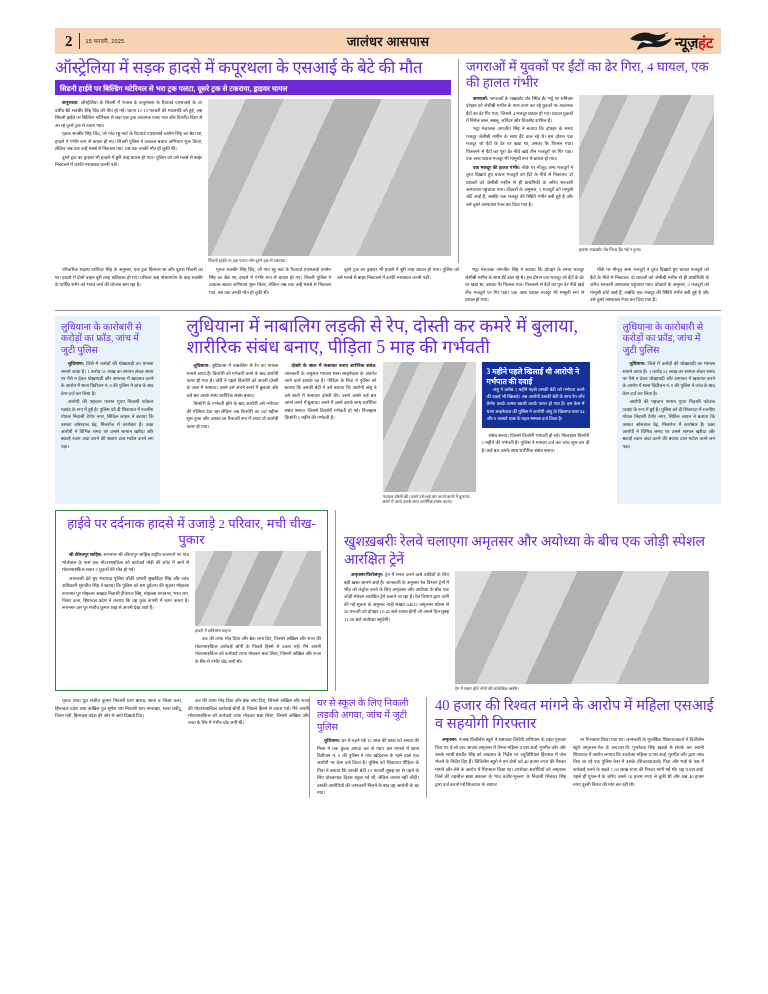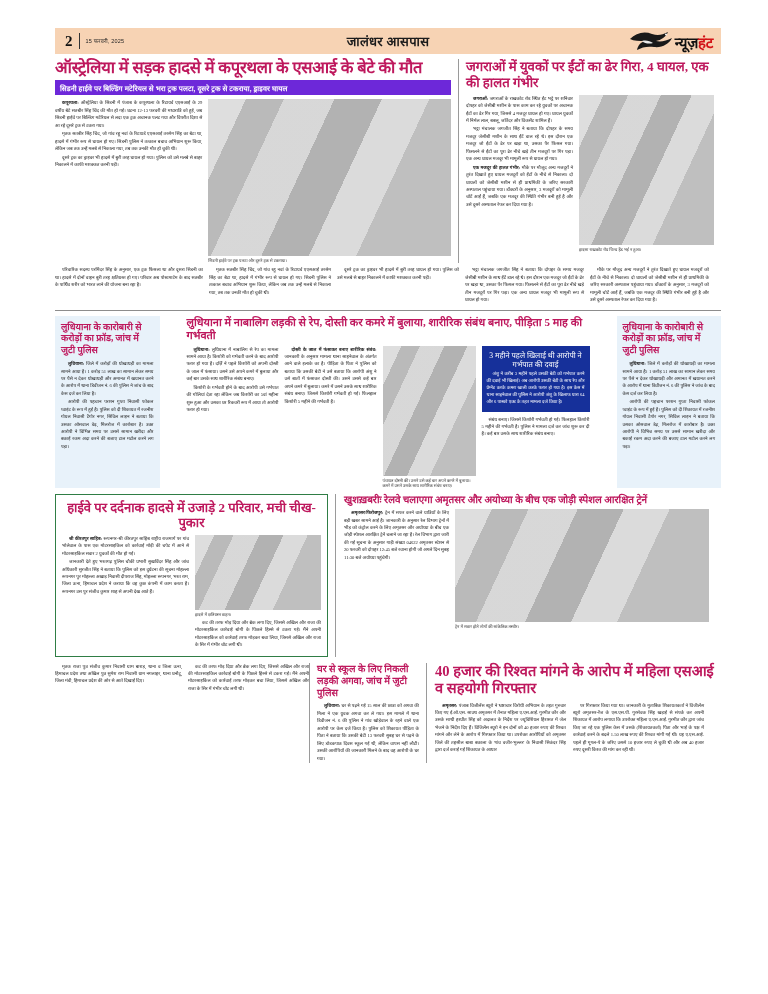--- a/index.html
+++ b/index.html
@@ -47,21 +47,21 @@
   .logo-bird { display:block; }
   .logo-text {
     font-size: 15px; font-weight:bold; font-family:"Liberation Serif", serif;
     color:#111; letter-spacing:-.3px; margin-left:1px;
   }
   .logo-text .red { color:#d31317; }
 
   
   .hl {
     font-family:"Liberation Serif", serif;
-    font-weight:bold; color:#be185d; line-height:1.12;
+    font-weight:normal; color:#6d28d9; line-height:1.12;
   }
   .body-text {
     font-size:4.6px; line-height:1.62; text-align:justify; color:#232323;
     font-family:"Liberation Serif", serif;
   }
   .body-text p { margin:0 0 1px 0; text-indent:7px; }
   .dateline { font-weight:bold; }
   .caption { font-size:4.2px; color:#333; padding-top:2px; font-family:"Liberation Serif", serif;}
   .ph { background:#cfcfcf; position:relative; overflow:hidden; }
   .ph::after{
@@ -98,43 +98,43 @@
 
   .hr-dark { border:0; border-top:1px solid #8d8d8d; margin:5px 0 0; }
 
   
   .mid { display:flex; margin-top:5px;gap:20px; }
   .mid-side {
     width:118px; background:#e8f2fa; padding:6px 6px 7px;
   }
   .mid-center { flex:1; padding:0 7px; }
   .hl-side { font-size:9.4px; line-height:1.22; }
-  .hl-mid  { font-size:11px; line-height:1.18; }
+  .hl-mid  { font-size:18px; line-height:1.18; }
   .mid-cols { display:flex; gap:6px; margin-top:4px; }
   .mc-a { width:92px; } .mc-b { width:92px; }
   .mc-img { width:93px; }
   .img-victim { height:130px; }
   .mc-box { width:108px; }
   .blue-box {
     background:#16309a; color:#fff; padding:5px 5px 6px;
     font-family:"Liberation Serif", serif;
   }
   .blue-box .bb-hl {
-    font-size:7.6px; font-weight:normal; line-height:1.25; text-align:center;
+    font-size:7.6px; font-weight:bold; line-height:1.25; 
     margin-bottom:0;
   }
   .blue-box .bb-tx { font-size:4.5px; line-height:1.6; text-align:justify; text-indent:6px; }
   .sub-hd { font-weight:bold; }
 
   
   .low { display:flex; margin-top:6px; }
   .low-left { width:273px; border:1px solid #2f7d45; padding:5px 6px 6px; }
   .low-right { flex:1; padding-left:8px; border-left:1px solid #9a9a9a; margin-left:7px; }
   .hl-low-left { font-size:13px; text-align:center; line-height:1.2; }
-  .hl-low-right { font-size:10px; line-height:1.25; }
+  .hl-low-right { font-size:14px; line-height:1.25;margin-top:23px; }
   .ll-cols { display:flex; gap:6px; margin-top:4px; }
   .llc { width:127px; }
   .ll-img { width:126px; }
   .img-car { height:75px; }
   .lr-cols { display:flex; gap:6px; margin-top:3px; }
   .lrc { width:105px; }
   .lr-img { width:254px; }
   .img-train { height:113px; }
 
   

